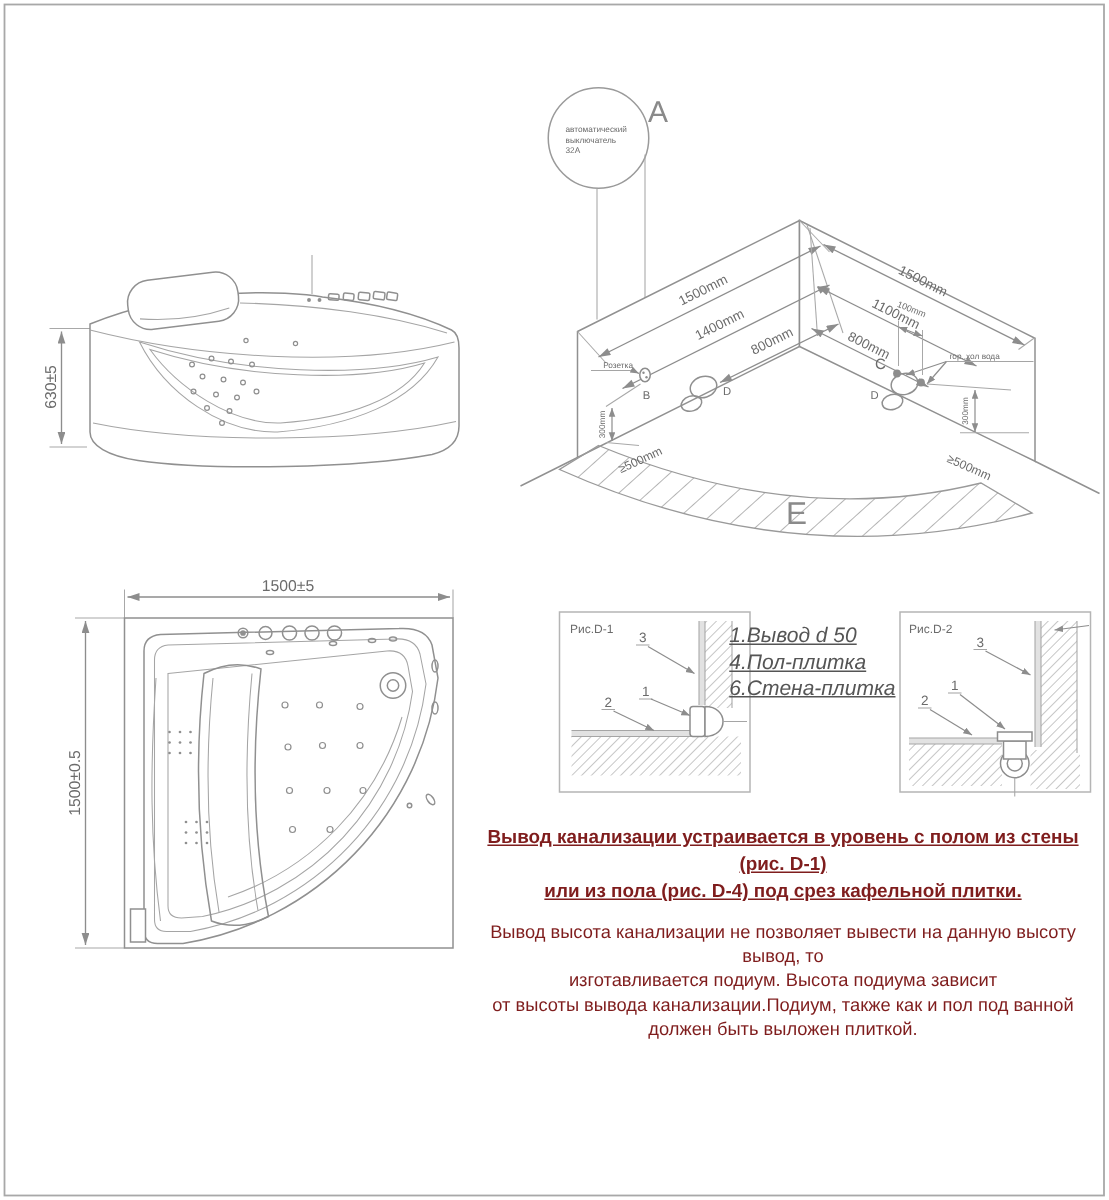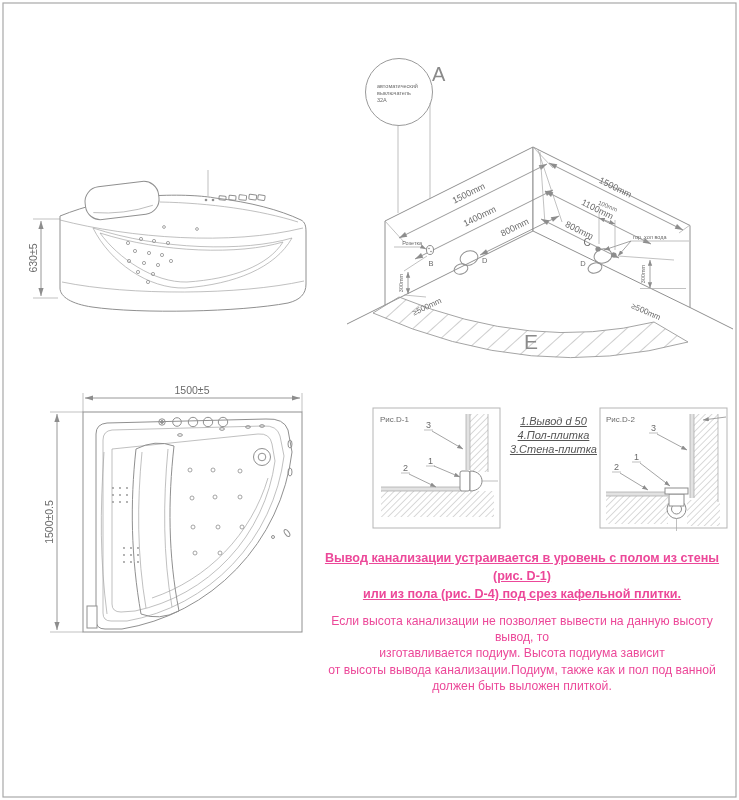--- a/index.html
+++ b/index.html
@@ -11,24 +11,24 @@
   .th{stroke:#a5a5a5;stroke-width:0.7;fill:none;}
   .wit{stroke:#a8a8a8;stroke-width:0.7;fill:none;}
   .dim{stroke:#8d8d8d;stroke-width:0.9;fill:none;marker-start:url(#ae);marker-end:url(#ae);}
   .dims{stroke:#8d8d8d;stroke-width:0.8;fill:none;marker-start:url(#aes);marker-end:url(#aes);}
   .lead{stroke:#8d8d8d;stroke-width:0.8;fill:none;marker-end:url(#aes);}
   .tx{fill:#6b6b6b;font-family:"Liberation Sans","DejaVu Sans",sans-serif;}
   .tgray{fill:#8a8a8a;}
   .t55{font-size:5.5px;} .t6{font-size:6px;} .t75{font-size:7.5px;} .t8{font-size:8px;}
   .t9{font-size:9px;} .t10{font-size:10px;} .t105{font-size:10.5px;} .t20{font-size:20px;} .t21{font-size:21px;}
   .tile{fill:#e2e2e2;}
-  .legend{position:absolute;right:142px;top:415px;text-align:center;font-style:italic;
-          font-size:11px;color:#555;line-height:1.25;}
+  .legend{position:absolute;right:142px;top:415px;text-align:left;font-style:italic;
+          font-size:14px;color:#555;line-height:1.25;}
   .legend span{display:block;text-decoration:underline;}
-  .notes{position:absolute;left:312px;top:550px;width:420px;color:#ec4899;}
+  .notes{position:absolute;left:312px;top:550px;width:420px;color:#7f1d1d;}
   .notes .hd{font-weight:bold;font-size:12.6px;text-align:center;line-height:1.42;}
   .notes .hd span{text-decoration:underline;}
   .notes .bd{margin-top:9px;font-size:12.2px;text-align:center;line-height:1.34;white-space:pre-line;}
 </style>
 </head>
 <body>
 
 <div id="page">
 
 <svg width="739" height="800" viewBox="0 0 739 800">
@@ -359,27 +359,27 @@
       <text class="tx t9" x="614" y="470">2</text>
       <line class="th" x1="612" y1="472" x2="621" y2="472"></line>
       <line class="lead" x1="620" y1="473" x2="648" y2="490"></line>
     </g>
   </g>
 </svg>
 
   <div class="legend">
     <span>1.Вывод d 50</span>
     <span>4.Пол-плитка</span>
-    <span>3.Стена-плитка</span>
+    <span>6.Стена-плитка</span>
   </div>
 
   <div class="notes">
     <div class="hd">
       <div><span>Вывод канализации устраивается в уровень с полом из стены (рис. D-1)</span></div>
       <div><span>или из пола (рис. D-4) под срез кафельной плитки.</span></div>
     </div>
-    <div class="bd">Если высота канализации не позволяет вывести на данную высоту вывод, то
+    <div class="bd">Вывод высота канализации не позволяет вывести на данную высоту вывод, то
 изготавливается подиум. Высота подиума зависит
 от высоты вывода канализации.Подиум, также как и пол под ванной
 должен быть выложен плиткой.</div>
   </div>
 
 </div>
 
 </body></html>

